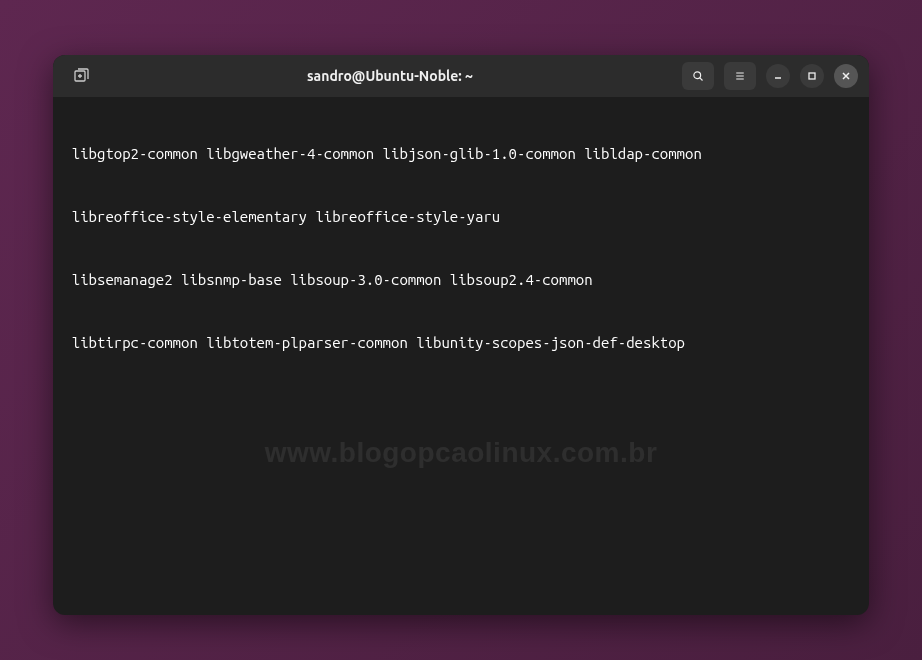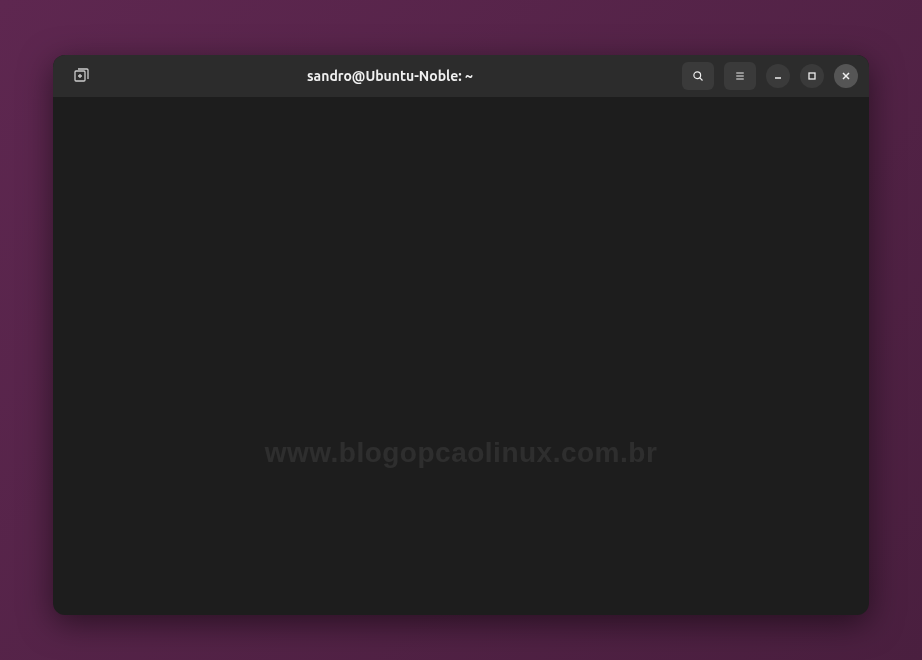--- a/index.html
+++ b/index.html
@@ -146,20 +146,24 @@
         </svg>
       </div>
       <div class="window-btn close">
         <svg viewBox="0 0 12 12" stroke="#eee" stroke-width="1.5">
           <path d="M3 3l6 6M9 3l-6 6"></path>
         </svg>
       </div>
     </div>
   </div>
   <div class="terminal-content">
+    <div>  libgtop2-common libgweather-4-common libjson-glib-1.0-common libldap-common</div>
+    <div>  libreoffice-style-elementary libreoffice-style-yaru</div>
+    <div>  libsemanage2 libsnmp-base libsoup-3.0-common libsoup2.4-common</div>
+    <div>  libtirpc-common libtotem-plparser-common libunity-scopes-json-def-desktop</div>
     
     
     
     
     
     
     
     
     
     

